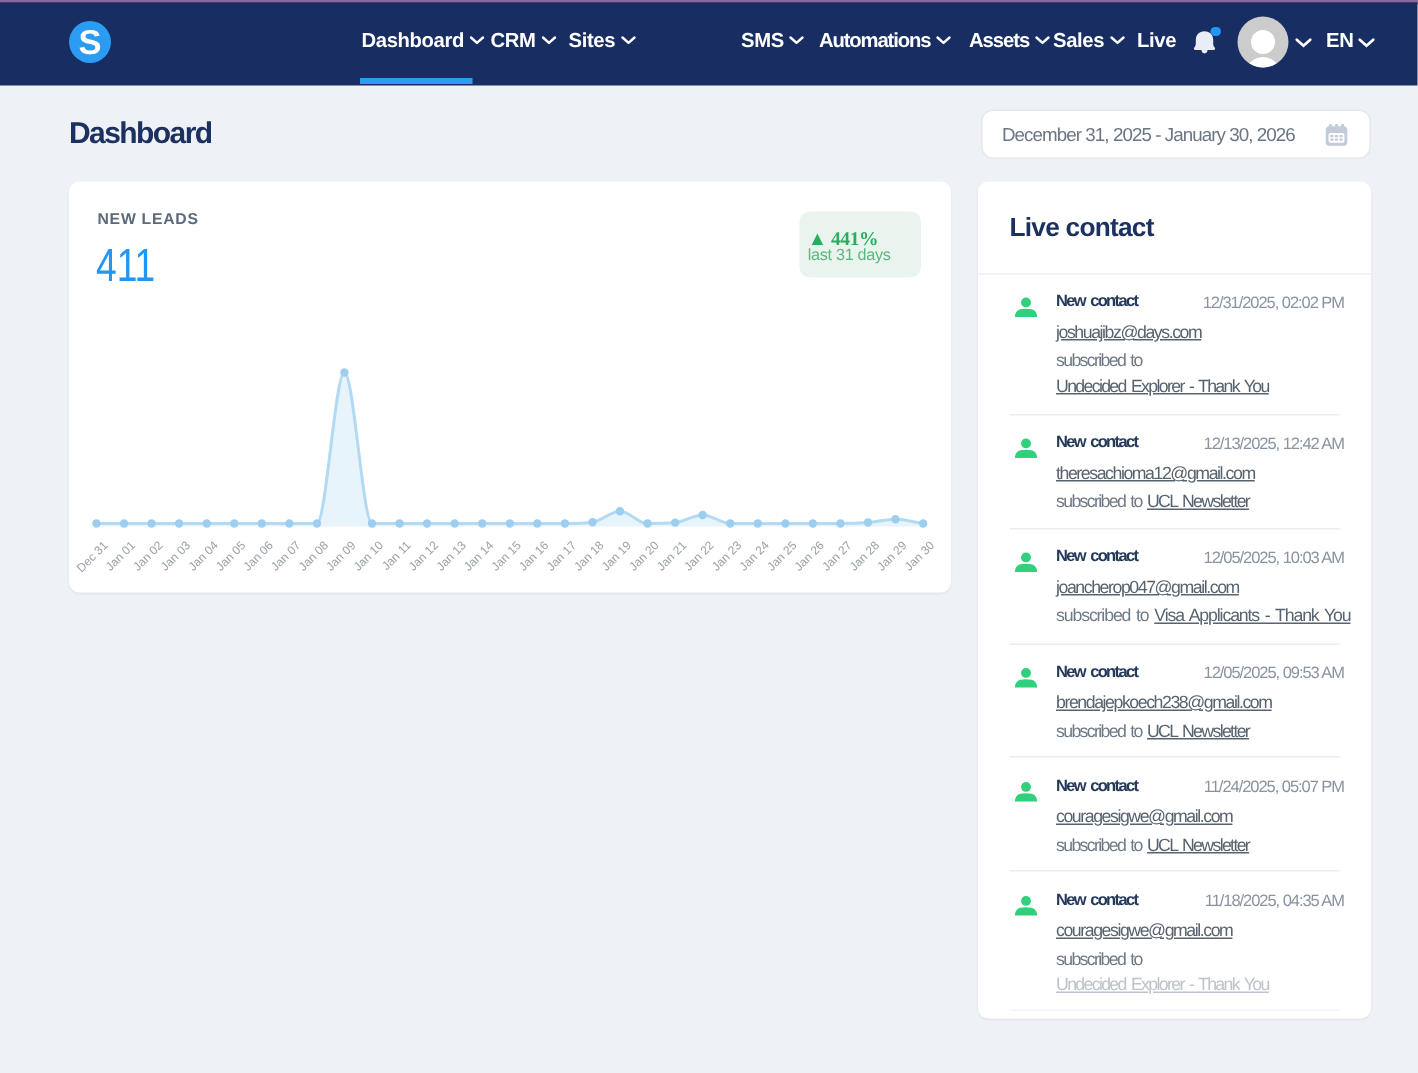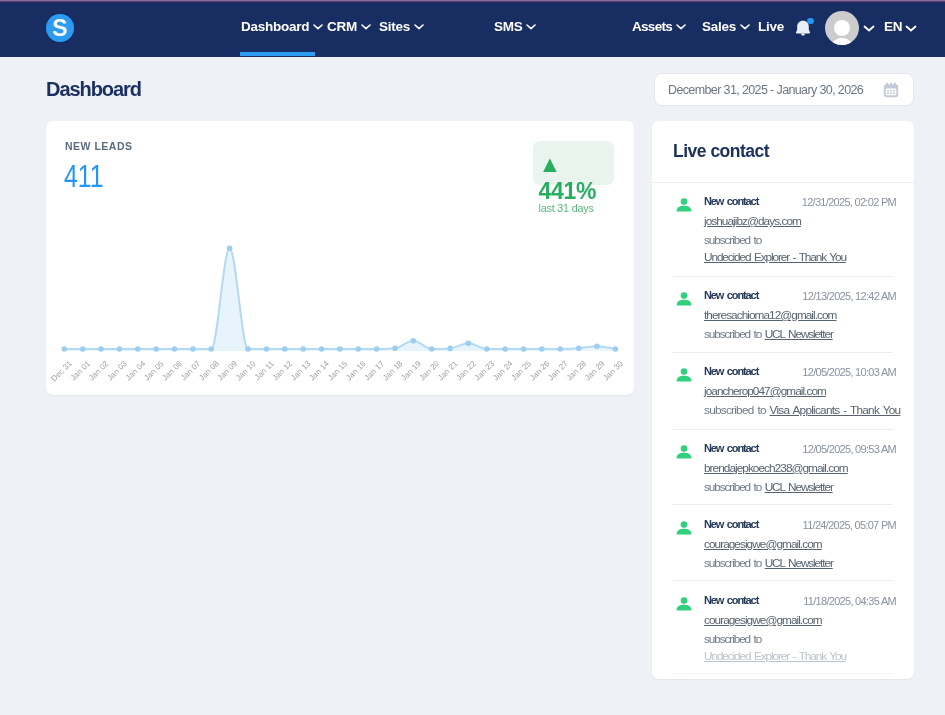--- a/index.html
+++ b/index.html
@@ -24,21 +24,21 @@
 .datebox { position:absolute; left:654px; top:73px; width:260px; height:33px; background:#fff; border:1px solid #e4e8ee; border-radius:8px; color:#6b7684; font-size:12.5px; letter-spacing:-0.62px; display:flex; align-items:center; padding-left:13px; }
 .datebox svg { position:absolute; right:14px; top:8px; }
 
 .card { position:absolute; background:#fff; border-radius:7px; box-shadow:0 1px 2px rgba(25,39,64,0.06); }
 .leadcard { left:46px; top:121px; width:588px; height:274px; }
 .livecard { left:652px; top:121px; width:262px; height:558px; }
 
 .nl-label { position:absolute; left:19px; top:19px; font-size:10.5px; font-weight:bold; letter-spacing:0.5px; color:#5b6b7b; }
 .nl-num { position:absolute; left:17.5px; top:38px; font-size:31px; color:#2196f3; transform:scaleX(0.8); transform-origin:0 0; }
 .badge { position:absolute; right:20px; top:20px; width:81px; height:44px; background:#eaf4ee; border-radius:7px; text-align:left; padding-left:5.5px; color:#27ae60; }
-.badge .pct { font-size:23px; font-weight:bold; margin-top:9.5px; letter-spacing:-0.3px; }
+.badge .pct { font-size:13px; font-weight:bold; margin-top:9.5px; letter-spacing:-0.3px;font-family:Liberation Serif, serif; }
 .badge .sub { font-size:10.8px; margin-top:-2.5px; color:#58b87f; letter-spacing:-0.2px; }
 
 .lu-head { font-size:17.5px; font-weight:bold; letter-spacing:-0.5px; color:#1d3160; }
 .lu-divider { position:absolute; left:0; top:61px; width:262px; height:1px; background:#edf0f3; }
 .entry { position:absolute; left:0; width:262px; }
 .entry .icon { position:absolute; left:24px; top:1.6px; }
 .entry .nc { position:absolute; left:52px; top:0; font-size:11px; font-weight:bold; letter-spacing:-1.1px; word-spacing:1.5px; color:#253a5a; }
 .entry .dt { position:absolute; right:18px; top:1px; font-size:11px; letter-spacing:-0.7px; color:#8a93a0; }
 .entry .l2 { position:absolute; left:52px; top:19px; font-size:11.8px; letter-spacing:-0.95px; color:#57636f; white-space:nowrap; }
 .entry .l2 a, .entry a { color:#57636f; text-decoration:underline; }
@@ -58,21 +58,24 @@
       </svg></div>
     <div class="ni" style="left:327px">CRM<svg class="crt" width="10" height="6" viewBox="0 0 10 6">
         <path d="M1 1 L5 4.6 L9 1" stroke="#fff" stroke-width="1.6" fill="none" stroke-linecap="round" stroke-linejoin="round"></path>
       </svg></div>
     <div class="ni" style="left:379px">Sites<svg class="crt" width="10" height="6" viewBox="0 0 10 6">
         <path d="M1 1 L5 4.6 L9 1" stroke="#fff" stroke-width="1.6" fill="none" stroke-linecap="round" stroke-linejoin="round"></path>
       </svg></div>
     <div class="ni" style="left:494px">SMS<svg class="crt" width="10" height="6" viewBox="0 0 10 6">
         <path d="M1 1 L5 4.6 L9 1" stroke="#fff" stroke-width="1.6" fill="none" stroke-linecap="round" stroke-linejoin="round"></path>
       </svg></div>
-    <div class="ni" style="left:632px;letter-spacing:-0.7px">Assets<svg class="crt" width="10" height="6" viewBox="0 0 10 6">
+    <div class="ni" style="left:546px;letter-spacing:-0.75px">Automations<svg class="crt" width="10" height="6" viewBox="0 0 10 6">
+        <path d="M1 1 L5 4.6 L9 1" stroke="#fff" stroke-width="1.6" fill="none" stroke-linecap="round" stroke-linejoin="round"></path>
+      </svg></div>
+    <div class="ni" style="left:646px;letter-spacing:-0.7px">Assets<svg class="crt" width="10" height="6" viewBox="0 0 10 6">
         <path d="M1 1 L5 4.6 L9 1" stroke="#fff" stroke-width="1.6" fill="none" stroke-linecap="round" stroke-linejoin="round"></path>
       </svg></div>
     <div class="ni" style="left:702px">Sales<svg class="crt" width="10" height="6" viewBox="0 0 10 6">
         <path d="M1 1 L5 4.6 L9 1" stroke="#fff" stroke-width="1.6" fill="none" stroke-linecap="round" stroke-linejoin="round"></path>
       </svg></div>
     <div class="ni" style="left:758px">Live</div>
   </div>
 <div class="active-underline"></div>
 <svg class="bell" width="16" height="16" viewBox="0 0 16 16">
     <path fill="#e9edf4" d="M8 0.8 C4.4 0.8 2.2 3.4 2.2 6.6 L2.2 9.2 C2.2 10.2 1.8 11 1.2 11.7 C0.6 12.4 1 13.4 1.9 13.4 L14.1 13.4 C15 13.4 15.4 12.4 14.8 11.7 C14.2 11 13.8 10.2 13.8 9.2 L13.8 6.6 C13.8 3.4 11.6 0.8 8 0.8 Z"></path>

